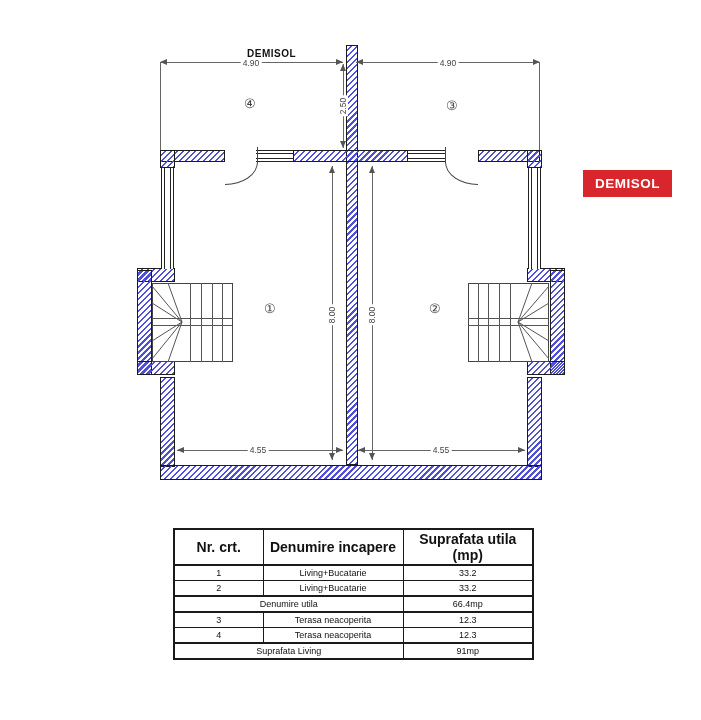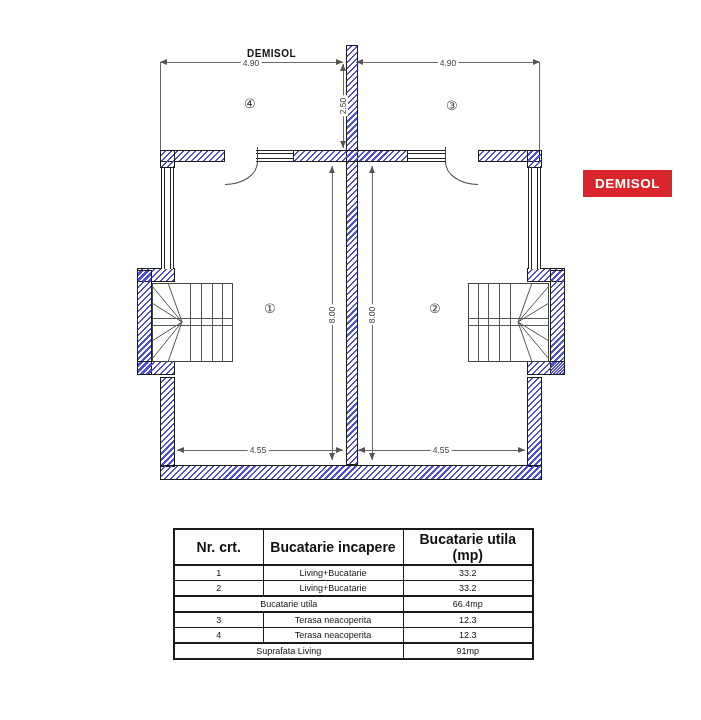--- a/index.html
+++ b/index.html
@@ -166,37 +166,37 @@
 
   <table class="areas">
     <colgroup>
         <col style="width:89px">
         <col style="width:140px">
         <col style="width:130px">
       </colgroup>
     <thead>
       <tr>
         <th>Nr. crt.</th>
-        <th>Bucatarie incapere</th>
-        <th>Bucatarie utila (mp)</th>
+        <th>Denumire incapere</th>
+        <th>Suprafata utila (mp)</th>
       </tr>
     </thead>
     <tbody>
       <tr>
         <td>1</td>
         <td>Living+Bucatarie</td>
         <td>33.2</td>
       </tr>
       <tr>
         <td>2</td>
         <td>Living+Bucatarie</td>
         <td>33.2</td>
       </tr>
       <tr class="merged">
-        <td colspan="2">Bucatarie  utila</td>
+        <td colspan="2">Denumire  utila</td>
         <td>66.4mp</td>
       </tr>
       <tr>
         <td>3</td>
         <td>Terasa neacoperita</td>
         <td>12.3</td>
       </tr>
       <tr>
         <td>4</td>
         <td>Terasa neacoperita</td>

